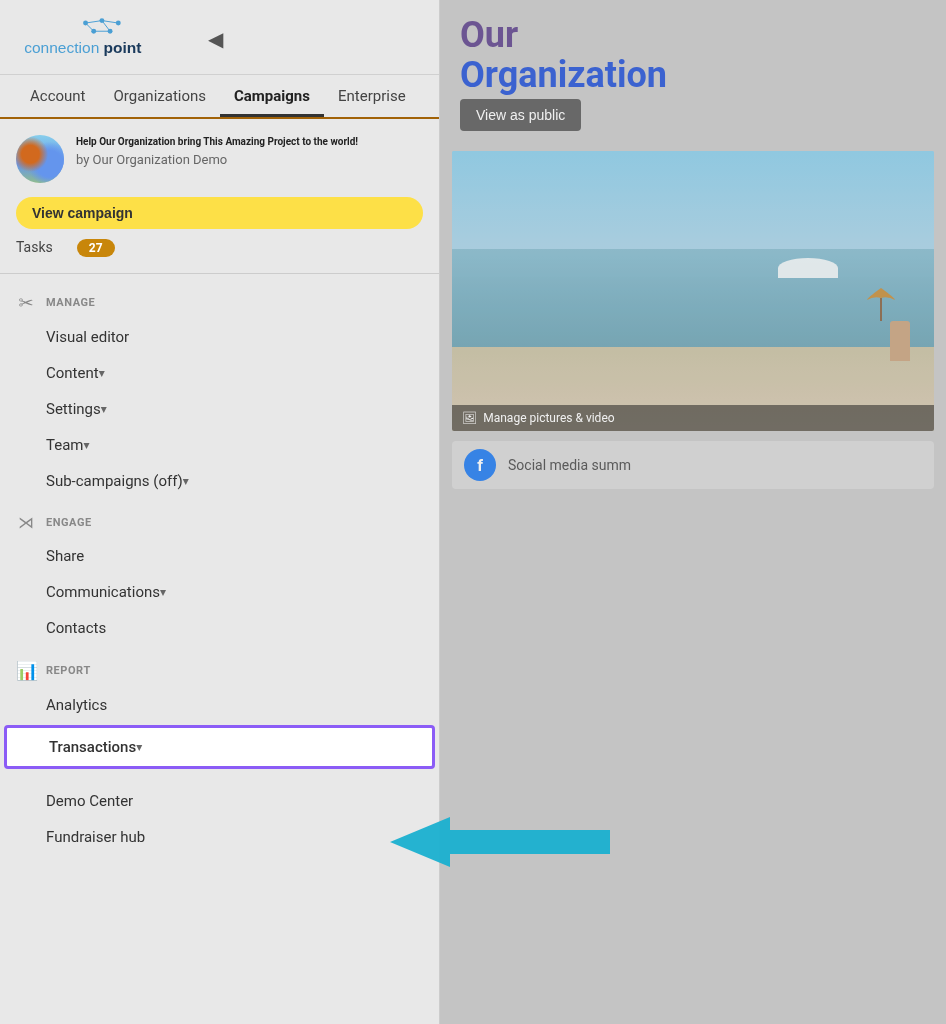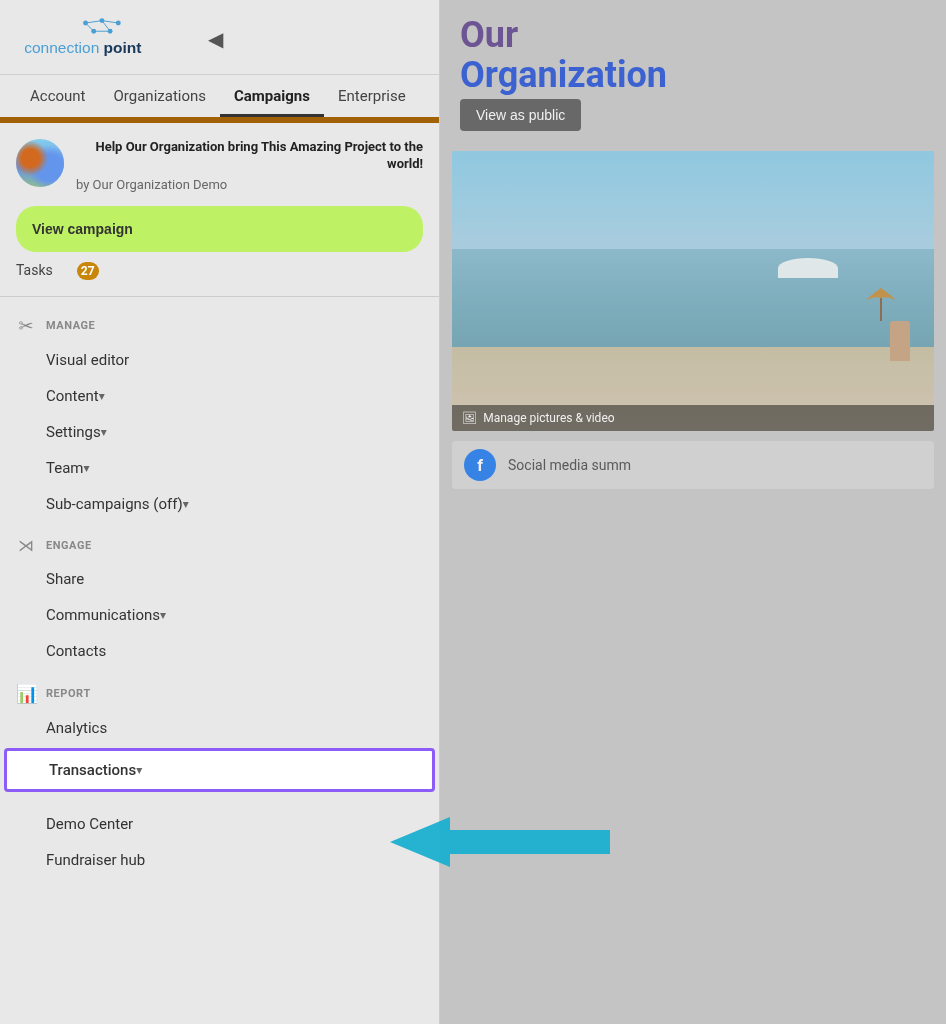--- a/index.html
+++ b/index.html
@@ -51,21 +51,21 @@
       cursor: pointer;
       background: none;
       border: none;
     }
 
     
     .top-nav {
       display: flex;
       padding: 0 16px;
       background: #e8e8e8;
-      border-bottom: 6px solid #a16207;
+      border-bottom: 2px solid #a16207;
     }
 
     .top-nav-item {
       padding: 12px 14px;
       font-size: 15px;
       color: #444;
       cursor: pointer;
       position: relative;
     }
 
@@ -113,38 +113,37 @@
         radial-gradient(circle at 30% 40%, #d2691e 20%, transparent 40%),
         radial-gradient(circle at 70% 60%, #6495ED 30%, transparent 50%),
         linear-gradient(to bottom, #87CEEB 0%, #6495ED 60%, #8fbc8f 100%);
     }
 
     .campaign-info {
       flex: 1;
     }
 
     .campaign-title {
-      font-size: 13px;
+      font-size: 10px;
       font-weight: 700;
       color: #222;
       line-height: 1.3;
-      text-align: right;
     }
 
     .campaign-org {
       font-size: 13px;
       color: #666;
       margin-top: 4px;
     }
 
     
     .view-campaign-btn {
       margin: 6px 16px 4px 16px;
-      padding: 15px 16px;
-      background: #bef264;
+      padding: 8px 16px;
+      background: #fde047;
       border: none;
       border-radius: 20px;
       font-size: 14px;
       font-weight: 600;
       color: #333;
       cursor: pointer;
       text-align: left;
       width: calc(100% - 32px);
     }
 
@@ -157,21 +156,21 @@
 
     .tasks-label {
       font-size: 14px;
       color: #444;
     }
 
     .tasks-badge {
       background: #c8860a;
       color: white;
       border-radius: 12px;
-      padding: 2px 4px;
+      padding: 2px 12px;
       font-size: 12px;
       font-weight: 700;
     }
 
     
     .sidebar-content {
       flex: 1;
       overflow-y: auto;
       padding-bottom: 16px;
     }

